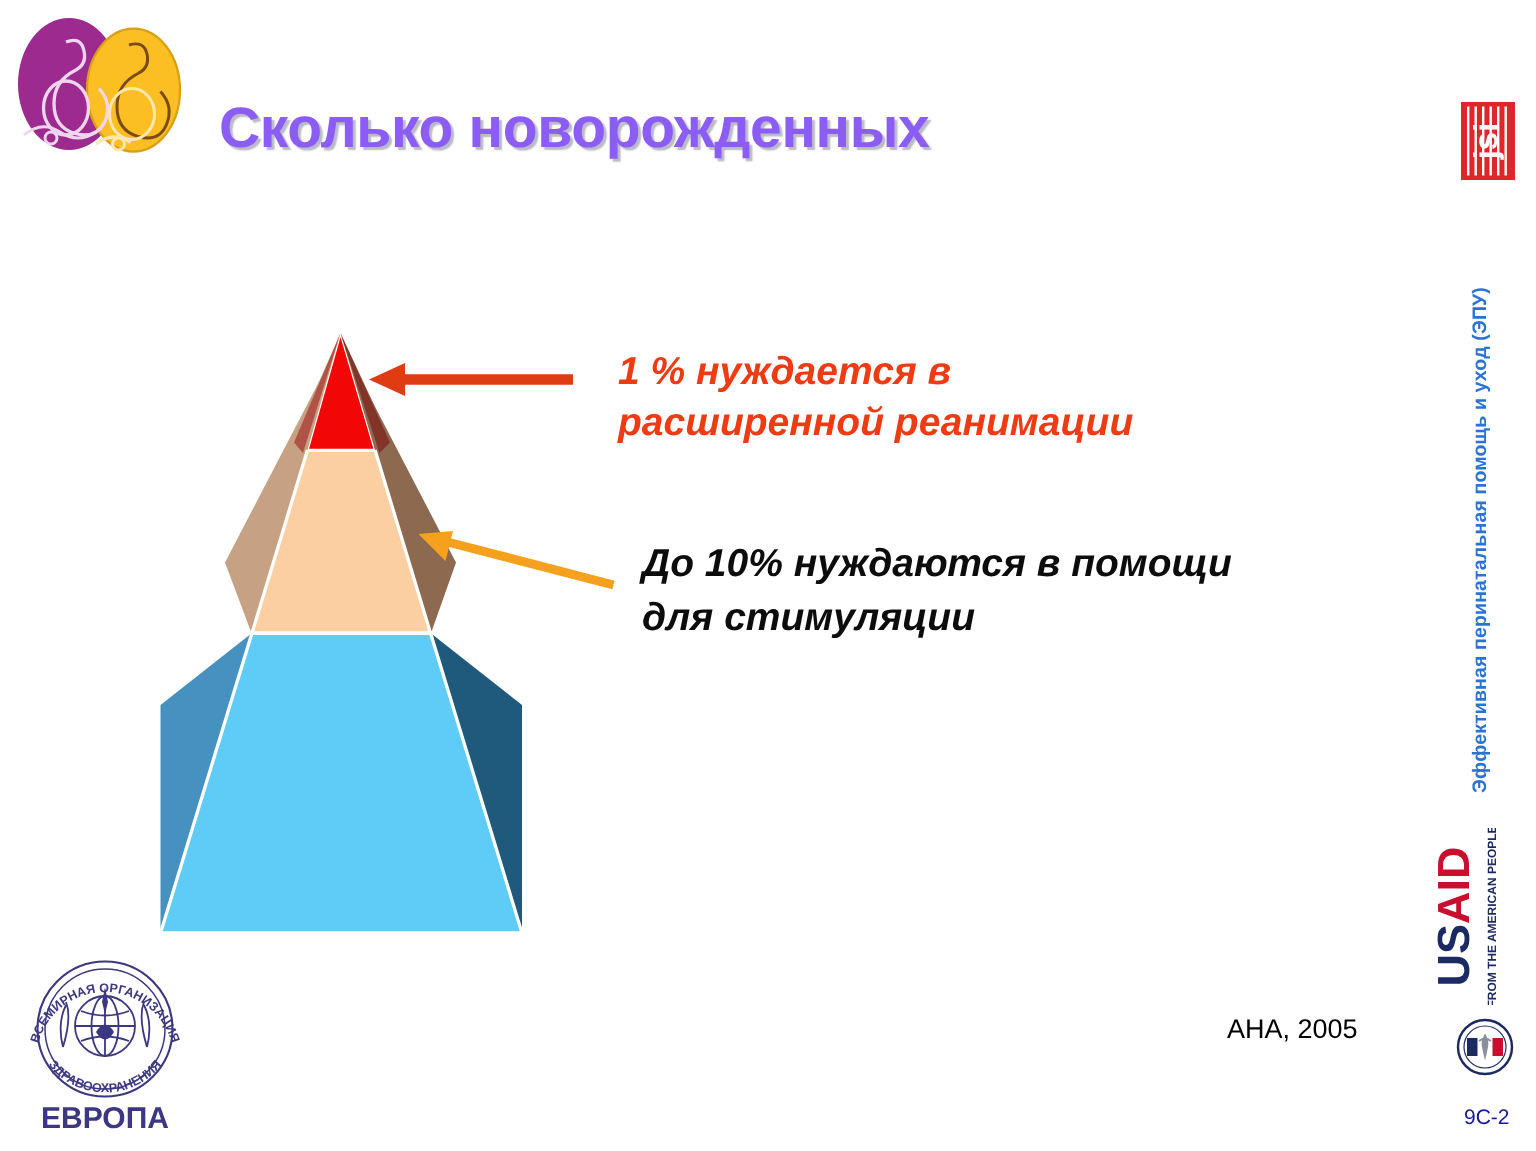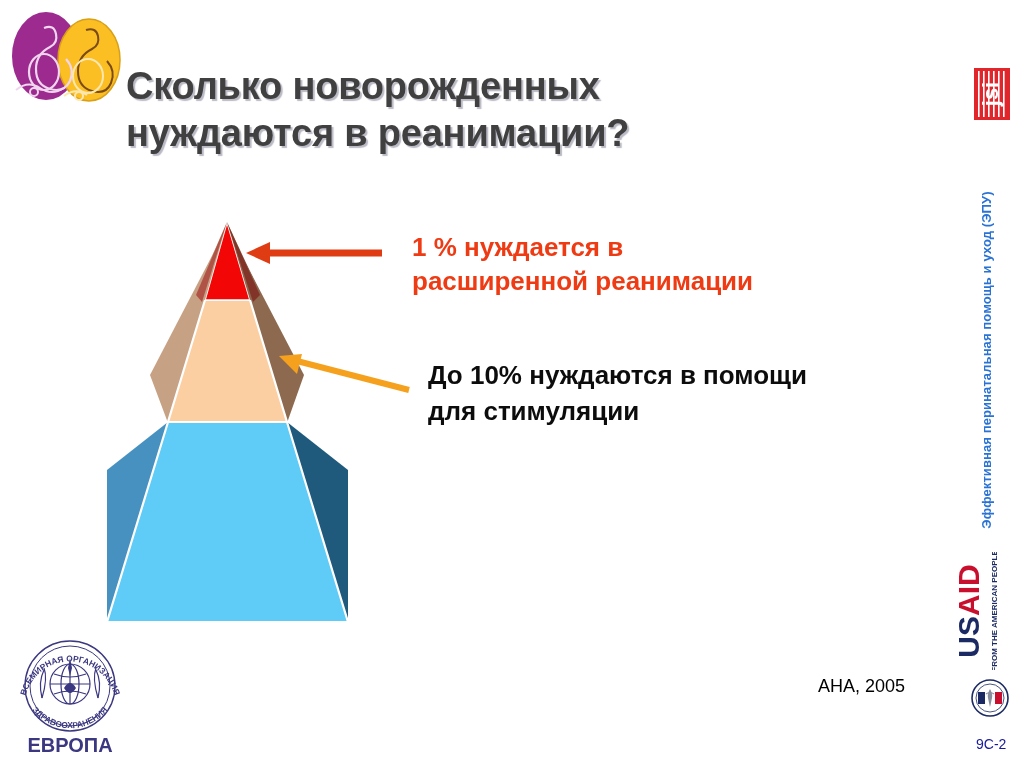--- a/index.html
+++ b/index.html
@@ -27,24 +27,24 @@
     position: absolute;
     left: 4px;
     top: 4px;
     width: 120px;
     height: 110px;
   }
 
   
   .title {
     position: absolute;
-    left: 126px;
+    left: 146px;
     top: 38px;
     width: 640px;
-    color: #404040;
+    color: #8b5cf6;
     font-size: 38px;
     font-weight: bold;
     line-height: 1.22;
     letter-spacing: -0.2px;
     text-shadow: 2px 2px 1px rgba(130,130,150,0.55);
   }
   .title .line { display: block; }
 
   
   .pyramid {
@@ -71,21 +71,21 @@
     left: 412px;
     top: 358px;
     width: 560px;
     color: #0c0c0c;
     font-size: 26px;
     font-weight: bold;
     line-height: 1.38;
     margin-left: 16px;
   }
   .callout-red .line,
-  .callout-black .line { display: block; }
+  .callout-black .line { display: block; font-style: italic; }
 
   
   .source {
     position: absolute;
     left: 818px;
     top: 676px;
     color: #000000;
     font-size: 18px;
     font-weight: normal;
   }
@@ -166,21 +166,20 @@
       <circle cx="30" cy="88" r="4" fill="none" stroke="#f0d5ee" stroke-width="2"></circle>
       <path d="M82 26 q10 -3 12 6 q2 9 -6 13 q-14 7 -14 22 q0 16 14 20 q14 4 19 -8 q5 -12 -4 -22" fill="none" stroke="#7a4b14" stroke-width="2"></path>
       <ellipse cx="84" cy="72" rx="15" ry="17" fill="none" stroke="#fde7b0" stroke-width="2"></ellipse>
       <path d="M60 92 q12 -9 23 -1" fill="none" stroke="#fde7b0" stroke-width="2"></path>
       <circle cx="75" cy="92" r="4" fill="none" stroke="#fde7b0" stroke-width="2"></circle>
     </svg>
   </div>
 
   <h1 class="title">
     <span class="line">Сколько новорожденных</span>
-    <span class="line">нуждаются в реанимации?</span>
   </h1>
 
   <div class="pyramid">
     <svg viewBox="0 0 300 435" width="300" height="435">
 
       <polygon points="17,417 78,217 78,417" fill="#4791c0"></polygon>
       <polygon points="17,417 78,217 78,417 17,417" fill="#4791c0"></polygon>
       <polygon points="17,265 78,217 78,417 17,417" fill="#4791c0"></polygon>
 
       <polygon points="258,417 197,217 197,417" fill="#1f5a7d"></polygon>

